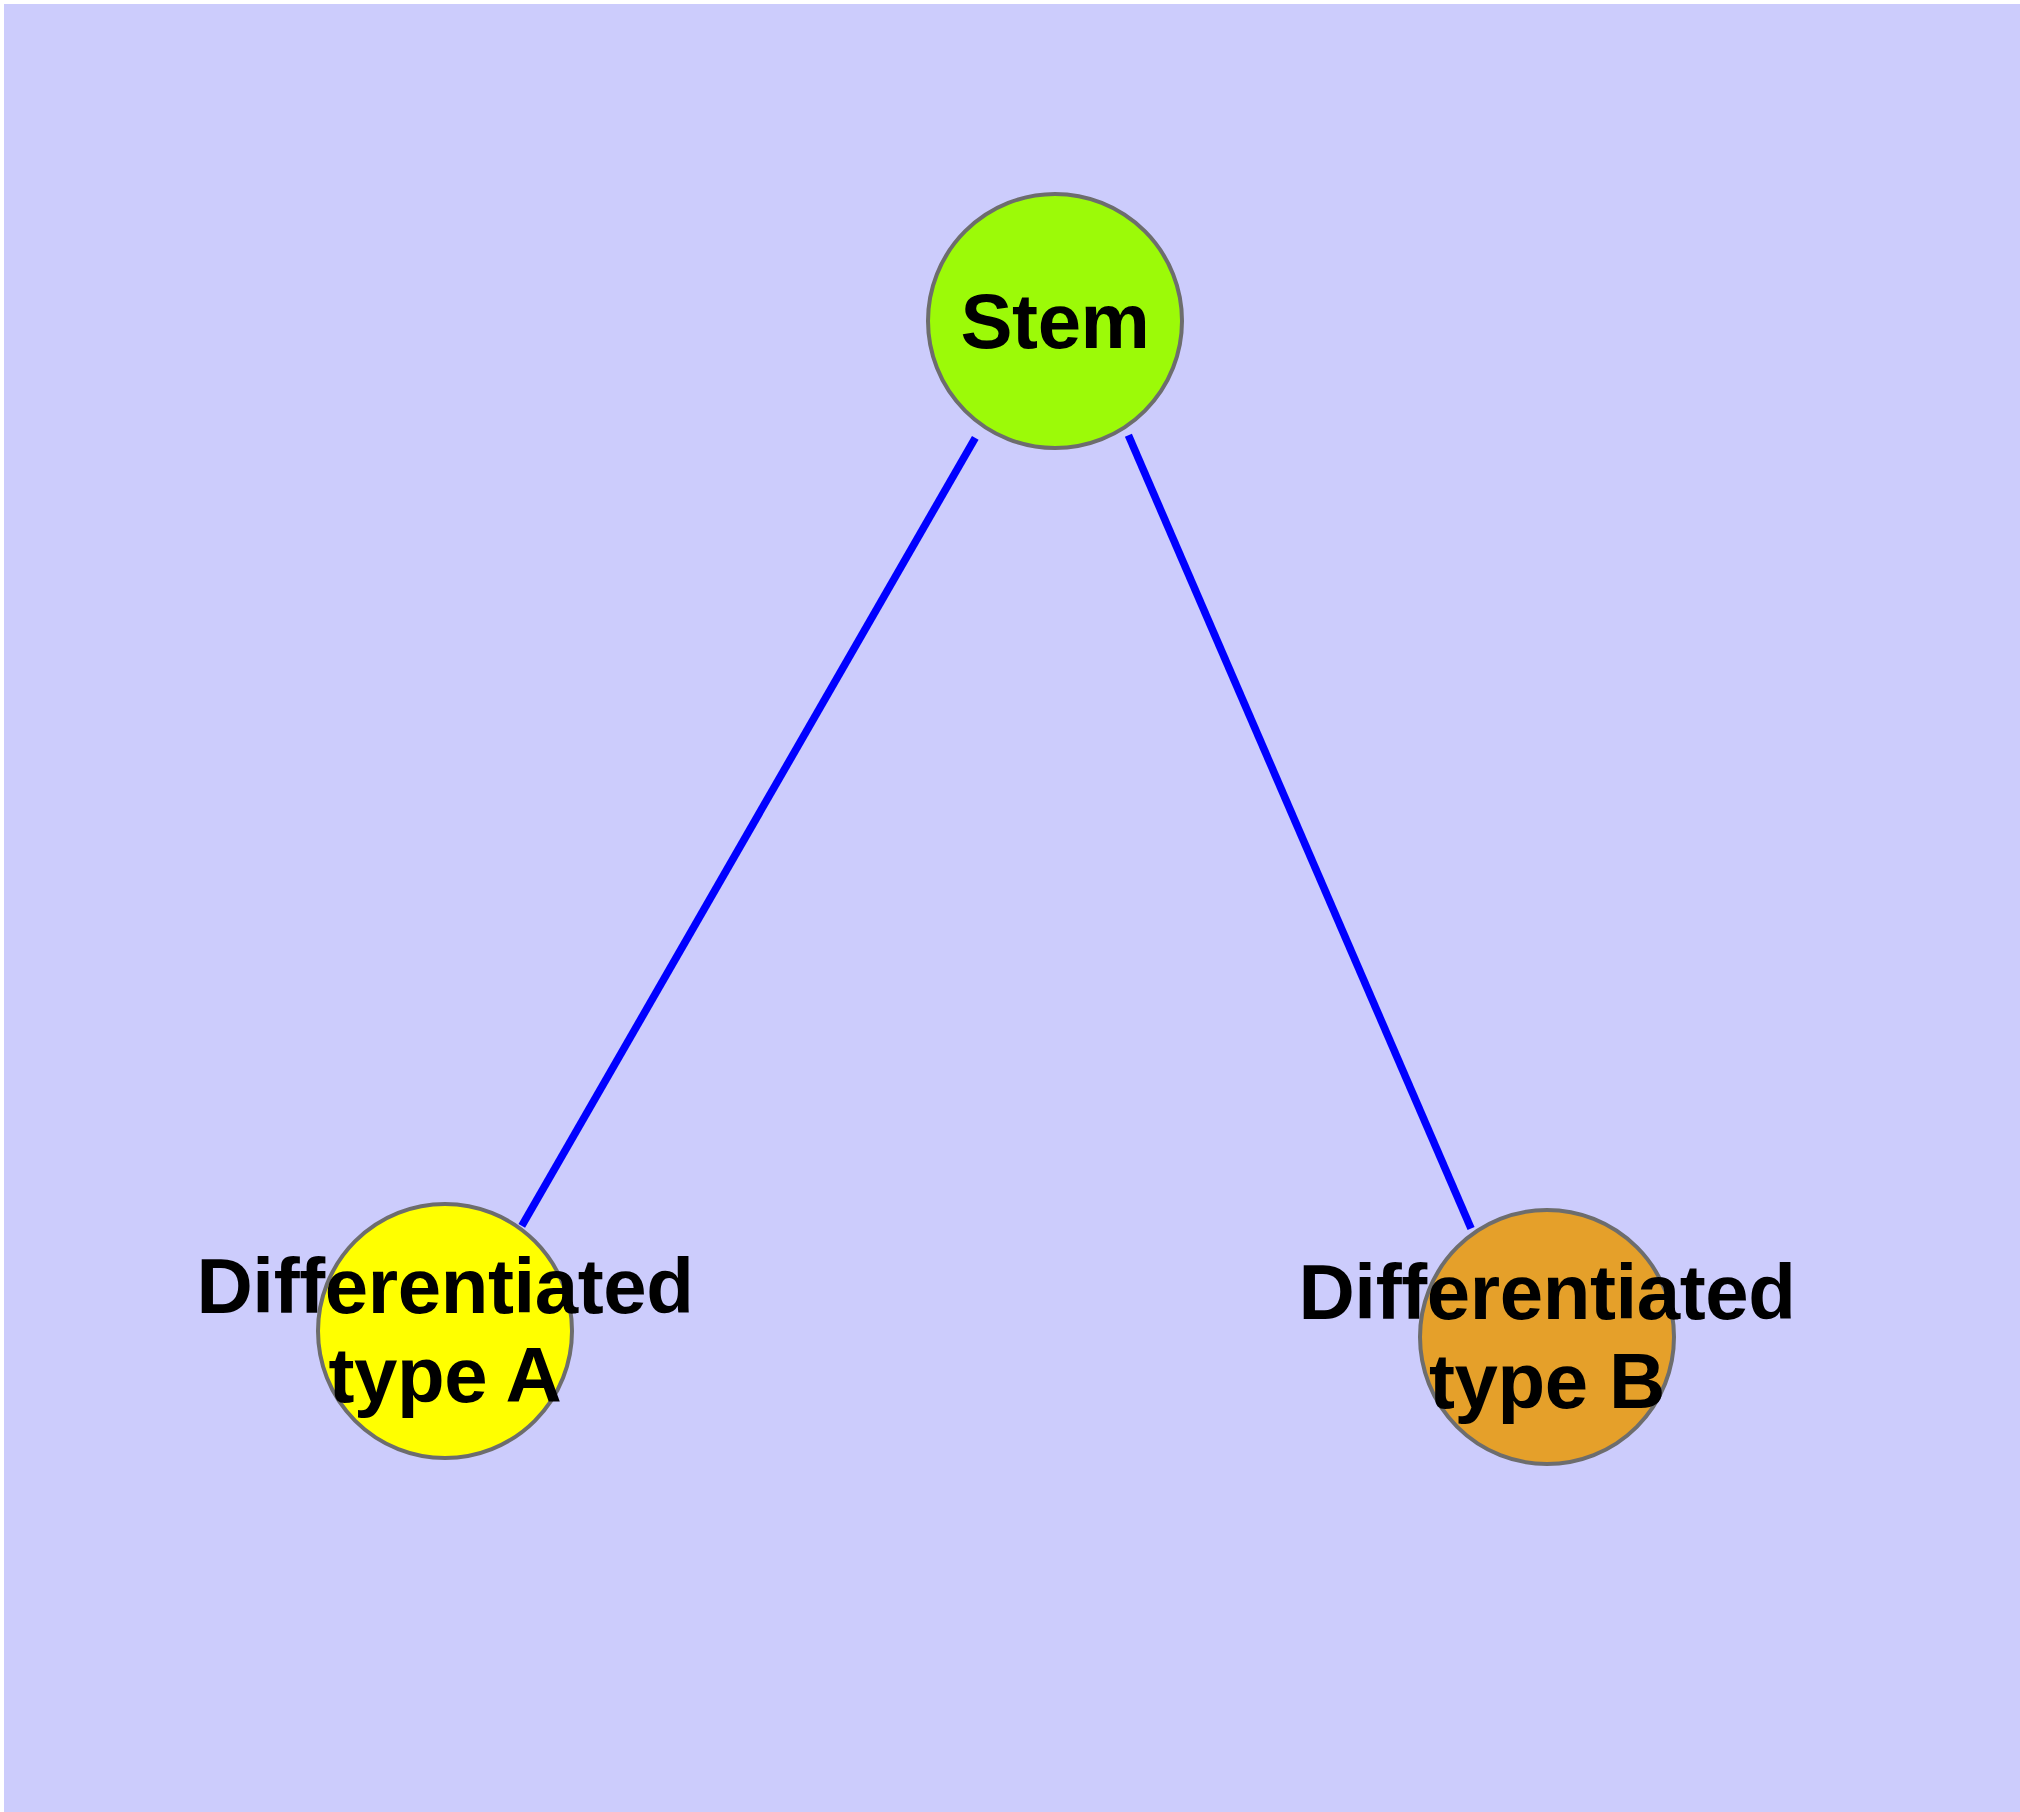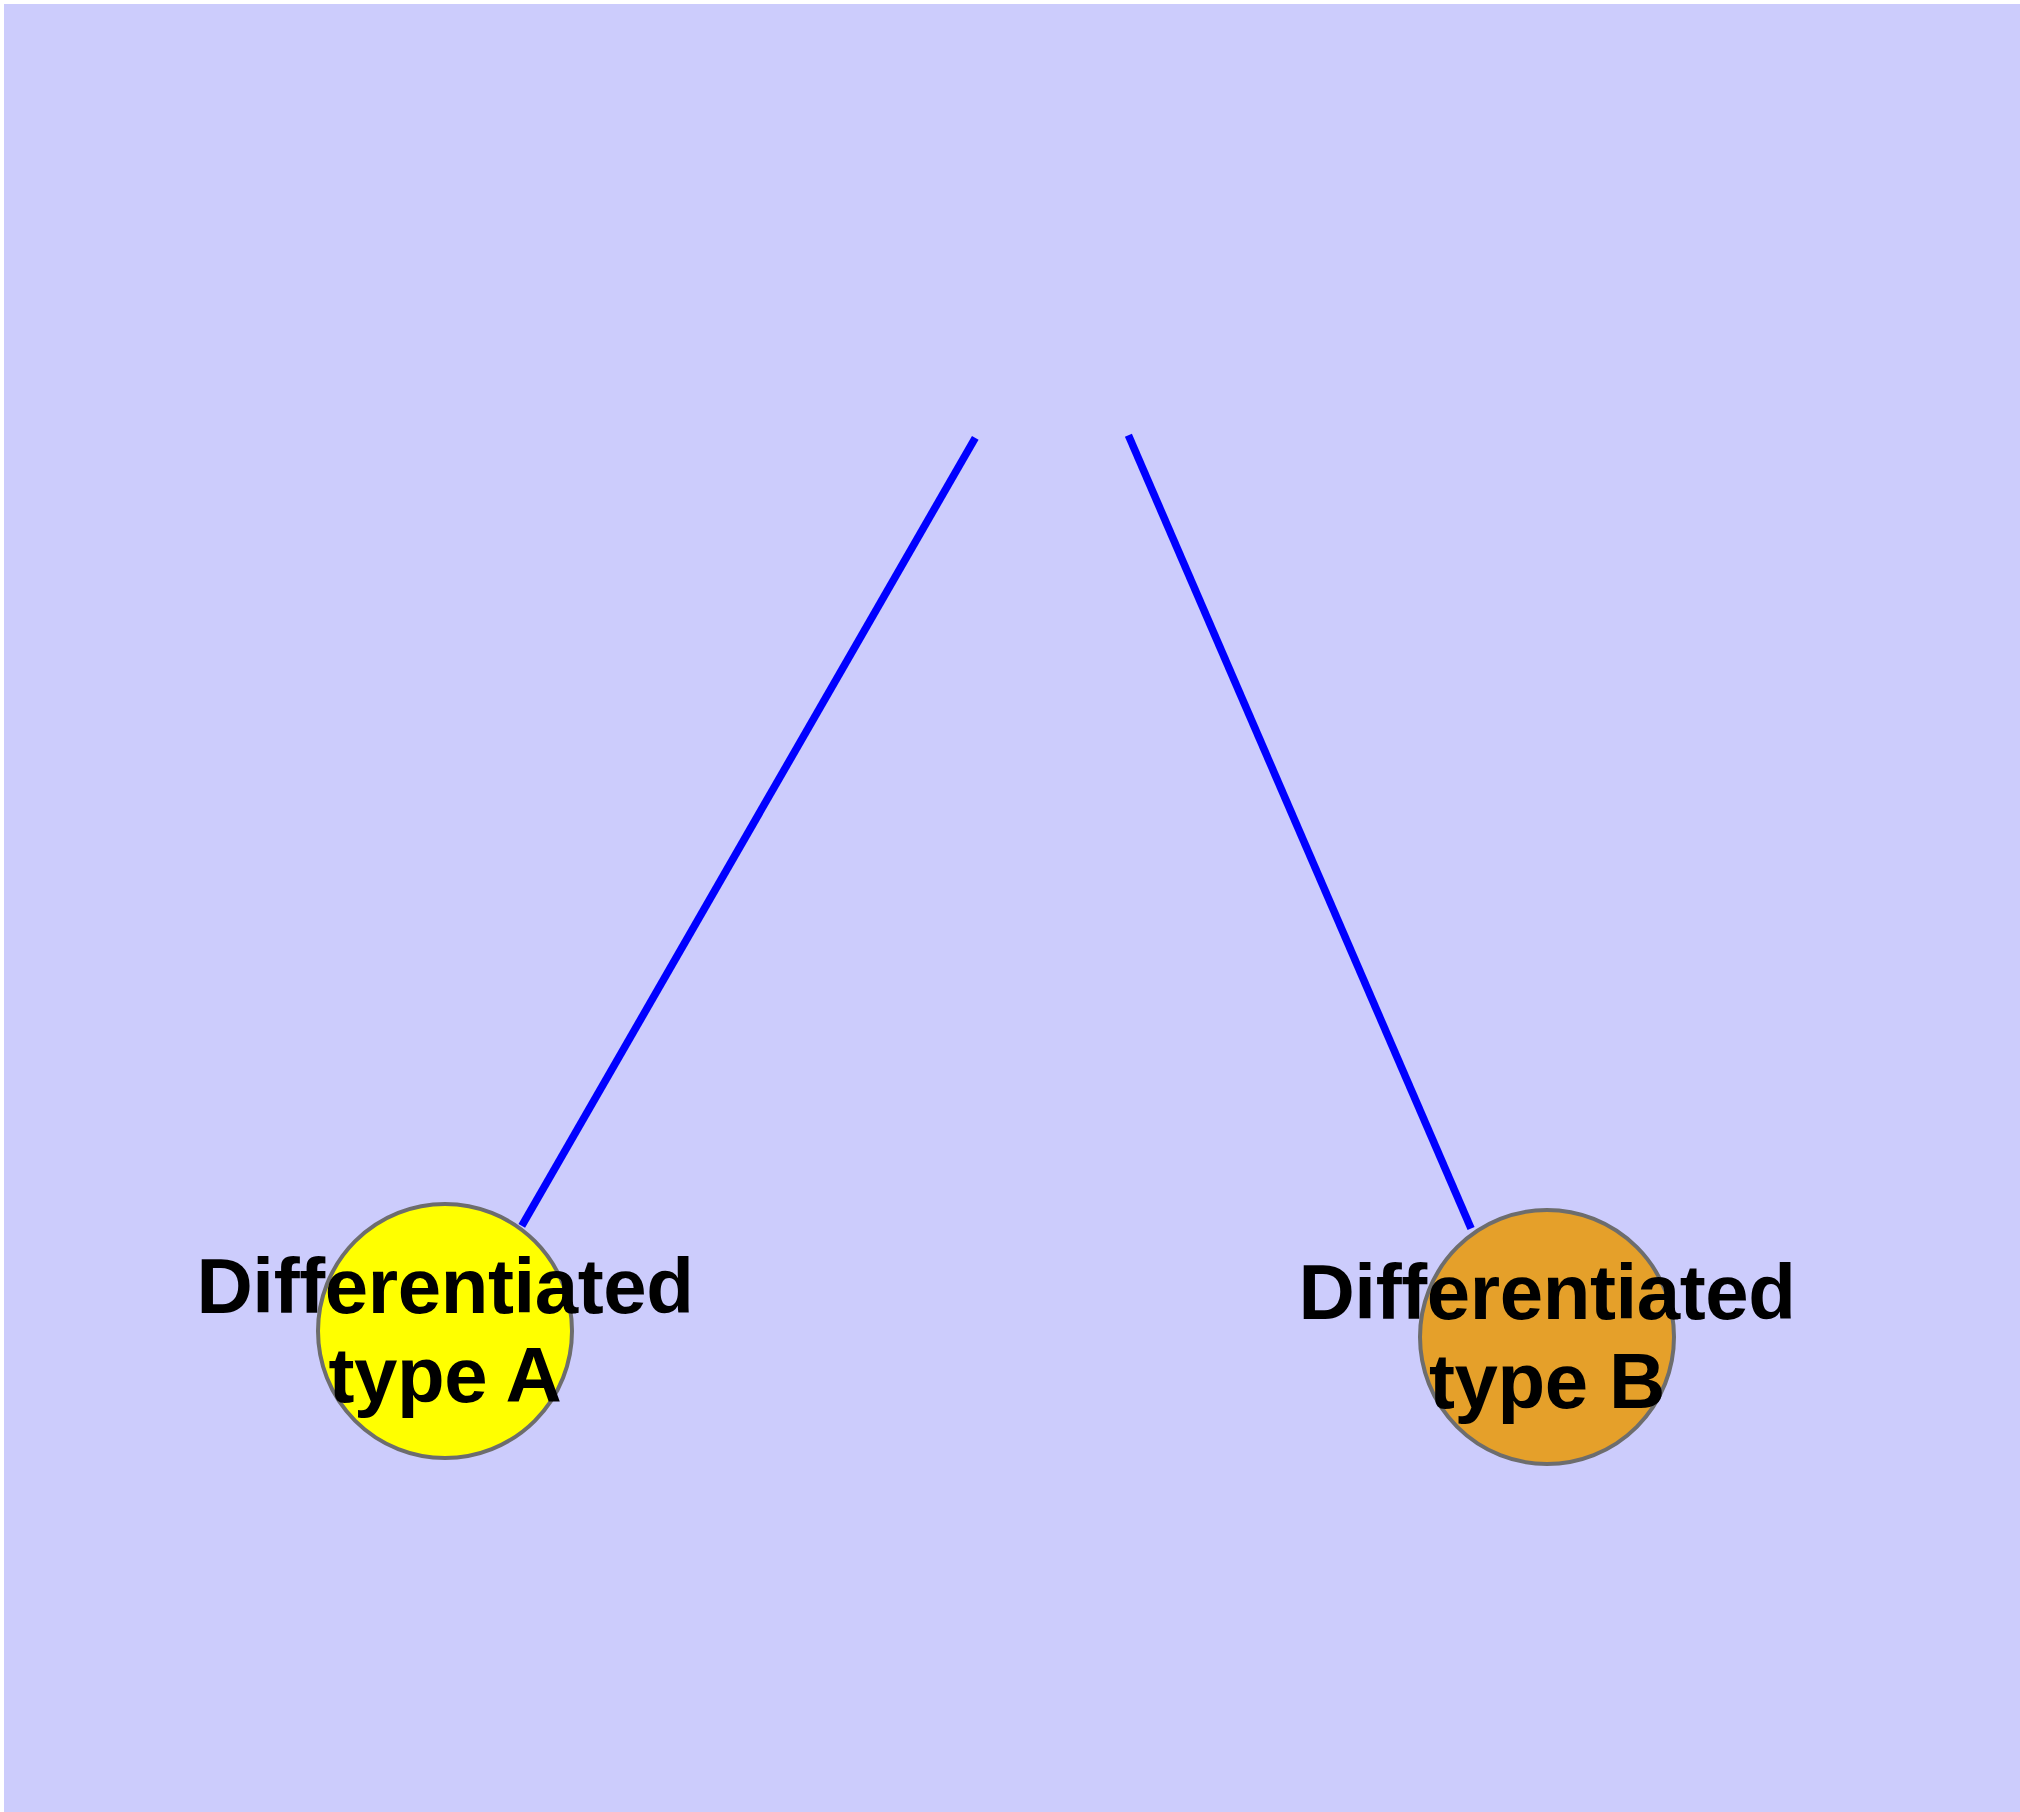--- a/index.html
+++ b/index.html
@@ -81,20 +81,23 @@
 </head>
 <body>
 
 <div id="graph-canvas" style="background: rgb(204, 204, 252); border-top-color: rgb(255, 255, 255); border-left-color: rgb(255, 255, 255);">
 
   <svg id="edge-layer" viewBox="0 0 2384 2138" preserveAspectRatio="none">
     <line id="edge-stem-diff-a" x1="1148" y1="513" x2="612" y2="1445" stroke="#0000ff" stroke-width="9" stroke-linecap="butt"></line>
     <line id="edge-stem-diff-b" x1="1329" y1="510" x2="1734" y2="1448" stroke="#0000ff" stroke-width="9" stroke-linecap="butt"></line>
   </svg>
 
+  <div id="node-stem" class="node" style="left: 922px; top: 188px; width: 258px; height: 258px; background: rgb(156, 250, 8); border-color: rgb(109, 109, 109); border-width: 4.2px;">
+    <span class="node-label" style="color: rgb(0, 0, 0);">Stem</span>
+  </div>
 
   <div id="node-diff-a" class="node" style="left: 312px; top: 1198px; width: 258px; height: 258px; background: rgb(255, 255, 0); border-color: rgb(109, 109, 109); border-width: 4.2px;">
     <span class="node-label" style="color: rgb(0, 0, 0);">Differentiated
 type A</span>
   </div>
 
   <div id="node-diff-b" class="node" style="left: 1414px; top: 1204px; width: 258px; height: 258px; background: rgb(229, 160, 42); border-color: rgb(109, 109, 109); border-width: 4.2px;">
     <span class="node-label" style="color: rgb(0, 0, 0);">Differentiated
 type B</span>
   </div>

